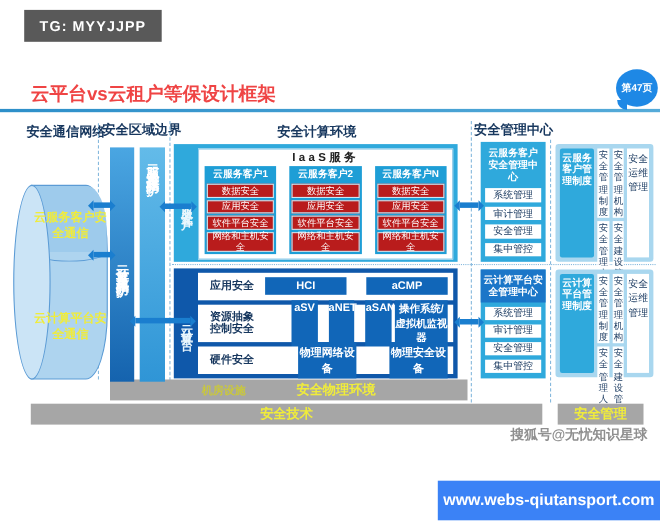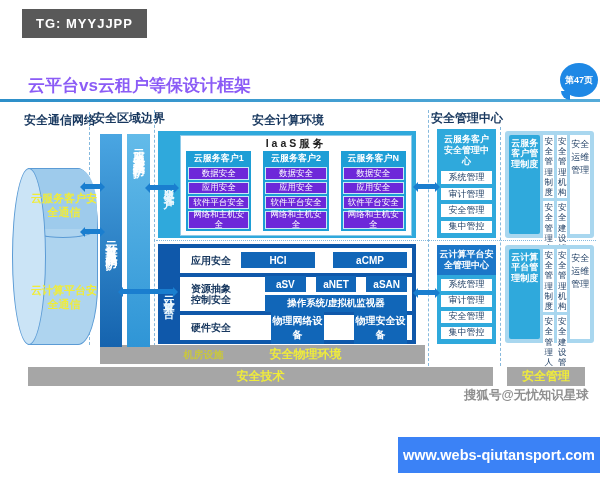--- a/index.html
+++ b/index.html
@@ -1,21 +1,21 @@
 <!DOCTYPE html>
 <html><head>
 <meta charset="utf-8">
 <style>
   html,body{margin:0;padding:0;background:#fff;}
   .stage{position:relative;width:600px;height:480px;background:#fff;overflow:hidden;
          font-family:"Liberation Sans","DejaVu Sans",sans-serif;}
   
   .tgbox{position:absolute;left:22px;top:9px;background:#595959;color:#fff;font-weight:bold;
          font-size:13px;padding:7px 14px;letter-spacing:1px;}
-  .ptitle{position:absolute;left:28px;top:74px;font-size:17px;font-weight:bold;color:#8b5cf6;}
+  .ptitle{position:absolute;left:28px;top:74px;font-size:17px;font-weight:bold;color:#ef4444;}
   .badge{position:absolute;left:560px;top:63px;width:38px;height:34px;background:#1e88e5;
          border-radius:50%;display:flex;align-items:center;justify-content:center;
          color:#fff;font-size:9px;font-weight:bold;z-index:3;}
   .badge::after{content:"";position:absolute;left:1px;bottom:-3px;width:9px;height:9px;
          background:#1e88e5;border-radius:0 0 0 9px;}
   .hline{position:absolute;left:0;top:99px;width:600px;height:3px;
          background:linear-gradient(90deg,#2d8fc9,#55abd9);}
   
   .shead{position:absolute;font-size:12px;font-weight:bold;color:#17375e;white-space:nowrap;}
   
@@ -51,36 +51,36 @@
   .vlabel span{writing-mode:vertical-rl;text-orientation:upright;color:#eaf7fd;font-weight:bold;
         font-size:11px;letter-spacing:3px;}
   .iaas{position:absolute;left:22px;top:4px;width:232px;height:101px;background:#fff;
         border:1px solid #8fcbe9;box-sizing:border-box;display:flex;flex-direction:column;}
   .iaas-title{height:15px;line-height:15px;text-align:center;font-size:10.5px;font-weight:bold;
         color:#222;letter-spacing:3px;}
   .iaas-cols{flex:1;display:flex;gap:12px;padding:0 5px 4px;min-height:0;}
   .tcol{flex:1;background:#1e9ed6;padding:1px 2px 2px;display:flex;flex-direction:column;
         gap:2px;min-height:0;}
   .tcol-title{color:#fff;font-weight:bold;font-size:9px;text-align:center;line-height:13px;height:13px;}
-  .titem{flex:1;background:#6d28d9;border:1px solid #c9e9f6;color:#fff;font-size:8.5px;
+  .titem{flex:1;background:#b91c1c;border:1px solid #c9e9f6;color:#fff;font-size:8.5px;
         display:flex;align-items:center;justify-content:center;text-align:center;
         line-height:1.1;min-height:0;padding:0 1px;box-sizing:border-box;}
   .titem.tall{flex:1.55;}
   .prows{position:absolute;left:22px;top:4px;width:232px;bottom:4px;display:flex;
         flex-direction:column;gap:4px;}
   .prow{background:#fff;flex:1;display:flex;align-items:center;padding:3px 5px;gap:4px;
         box-sizing:border-box;min-height:0;}
   .prow.big{flex:1.55;}
   .rlabel{width:52px;flex:none;font-size:10px;font-weight:bold;color:#17375e;text-align:center;
         line-height:1.15;}
   .rboxes{flex:1;display:flex;gap:18px;align-items:center;min-width:0;}
   .rboxes.wgap{gap:30px;margin-left:30px;}
   .bluebox{flex:1;background:#1166b8;color:#fff;font-weight:bold;font-size:10px;
         text-align:center;padding:2.5px 0;min-width:0;}
-  .rcol{flex:1;display:flex;flex-direction:column;gap:3px;min-width:0;margin-left:24px;}
+  .rcol{flex:1;display:flex;flex-direction:row;gap:3px;min-width:0;margin-left:24px;}
   .rcol .sub{display:flex;gap:10px;}
   .widebox{background:#1166b8;color:#fff;font-weight:bold;font-size:9.5px;text-align:center;
         padding:2px 0;}
   
   .mcbox{position:absolute;left:437px;width:59px;background:#2fa9dc;display:flex;
         flex-direction:column;box-sizing:border-box;padding:3px;}
   .mtitle{color:#fff;font-weight:bold;font-size:9px;text-align:center;line-height:1.2;
         padding:2px 0 3px;}
   .mtitle.darkbg{background:#1b76c8;margin:-3px -3px 2px;padding:4px 2px;}
   .mitem{flex:1;background:#fff;color:#17375e;font-size:9px;display:flex;align-items:center;

